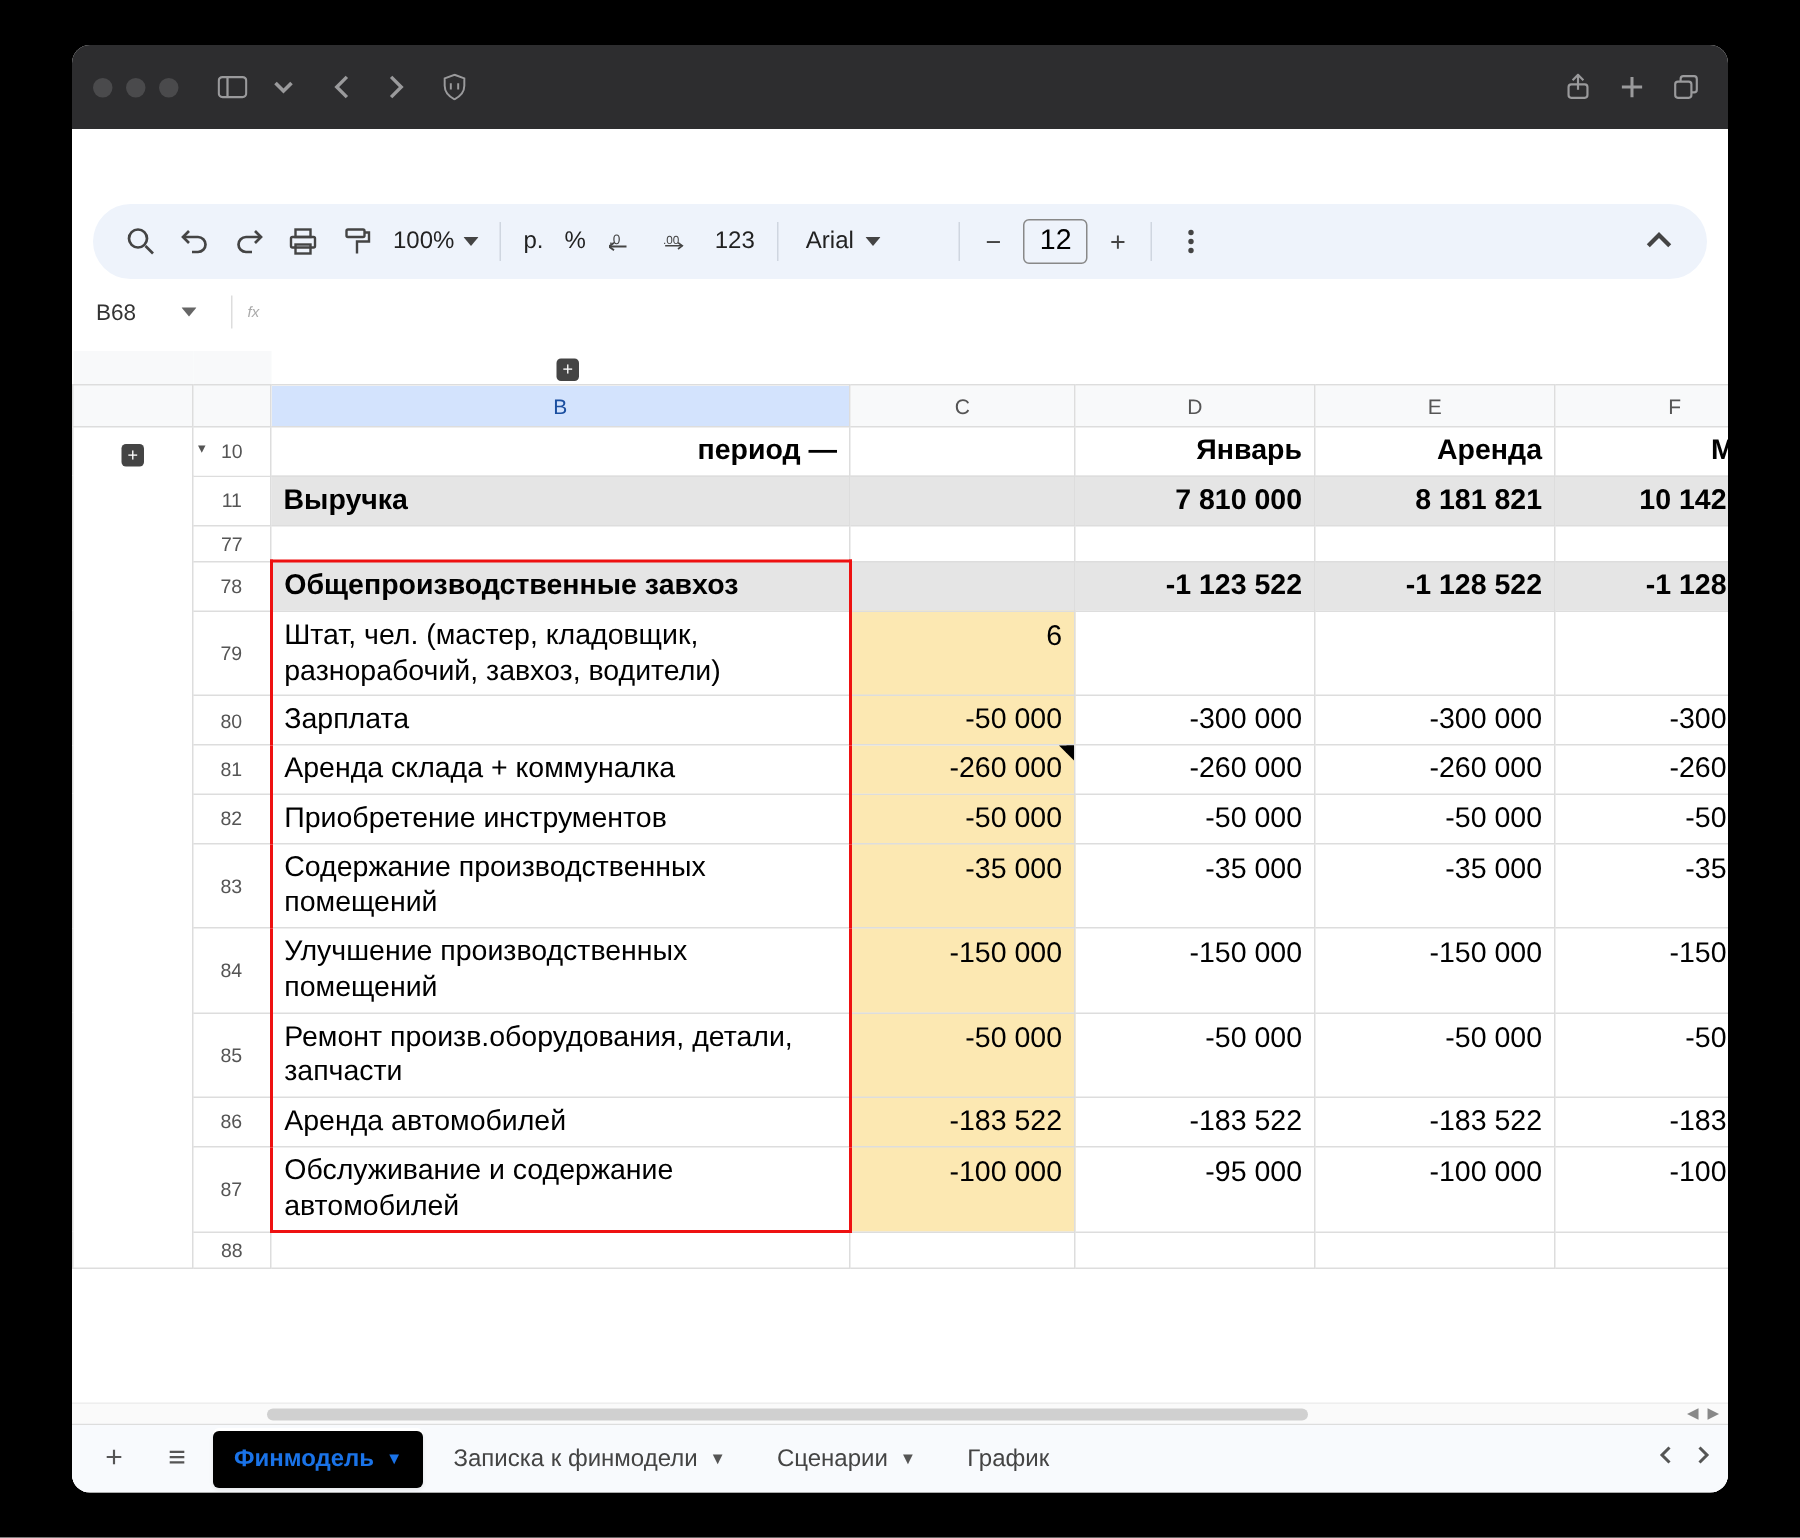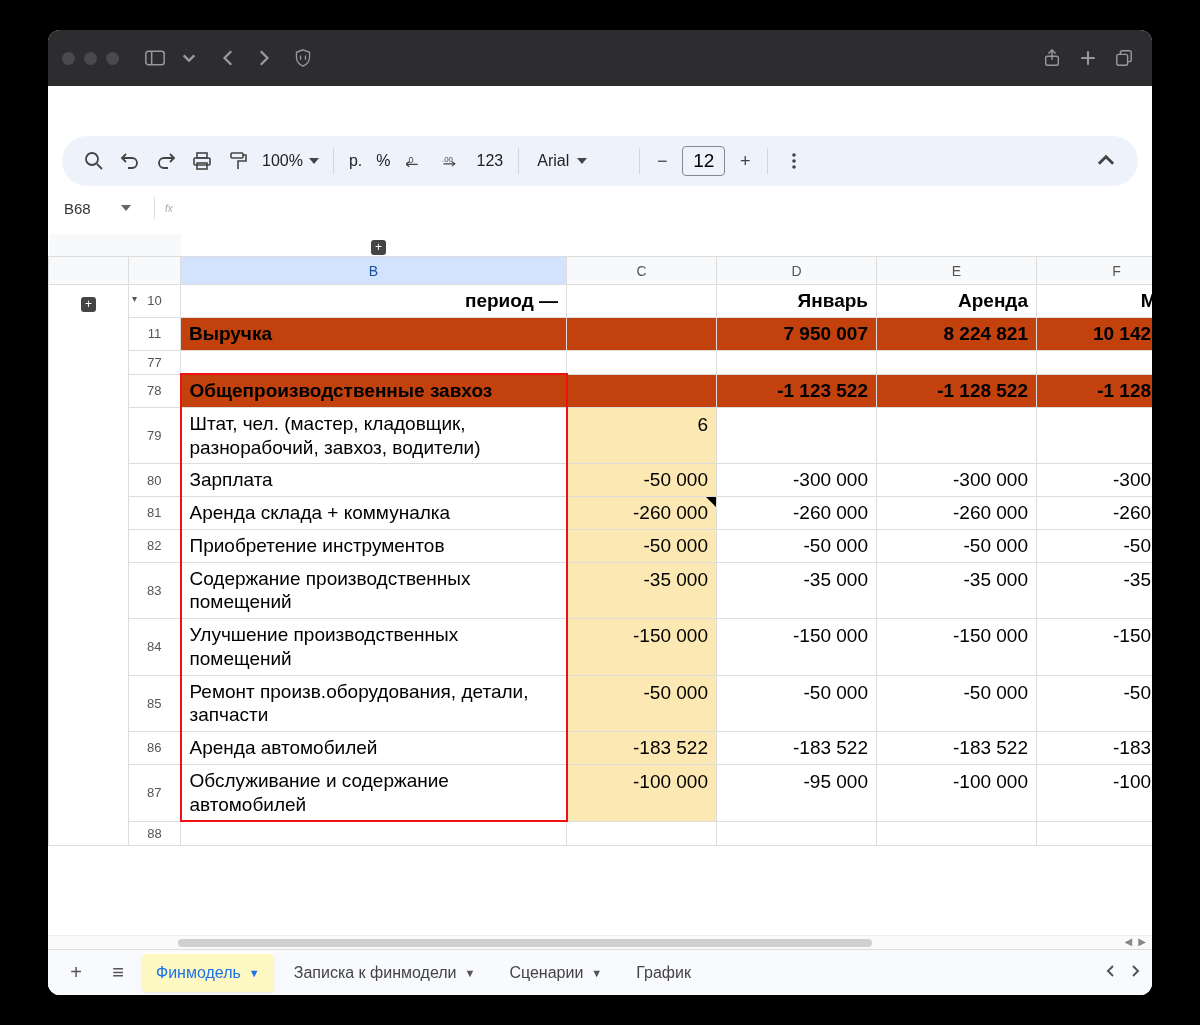--- a/index.html
+++ b/index.html
@@ -49,34 +49,34 @@
 .group-row td { height: 16px; padding: 0; }
 .group-btn { background: #444; color: #fff; width: 15px; height: 15px; border-radius: 3px; display: inline-flex; align-items: center; justify-content: center; font-size: 12px; line-height: 1; margin-left: 10px; }
 .plus-gutter { background: #fff; text-align: center; vertical-align: top; padding-top: 6px; }
 .plus-btn { background: #444; color: #fff; width: 15px; height: 15px; border-radius: 3px; display: inline-flex; align-items: center; justify-content: center; font-size: 12px; line-height: 1; }
 .rownum { background: #fff; text-align: center; font-size: 13px; color: #555; vertical-align: middle; }
 .rownum.collapse { position: relative; }
 .rownum.collapse::before { content: "▾"; position: absolute; left: 3px; font-size: 10px; color: #555; }
 .cell { padding: 4px 8px; vertical-align: middle; line-height: 1.25; }
 .cell.right { text-align: right; }
 .cell.bold { font-weight: 700; }
-.hdr-green { background: #c2410c; font-weight: 700; }
+.hdr-green { background: #e5e5e5; font-weight: 700; }
 .yellow { background: #fce8b2; }
 .redbox-top { border-top: 2.5px solid #e11 !important; }
 .redbox-bot { border-bottom: 2.5px solid #e11 !important; }
 .redbox-left { border-left: 2.5px solid #e11 !important; }
 .redbox-right { border-right: 2.5px solid #e11 !important; }
 .tri-note::after { content: ""; position: absolute; top: 0; right: 0; border: 5px solid transparent; border-top-color: #000; border-right-color: #000; }
 .scroll-strip { height: 14px; background: #fafafa; border-top: 1px solid #eee; position: relative; }
 .scroll-thumb { position: absolute; left: 130px; right: 280px; top: 3px; height: 8px; background: #d0d0d0; border-radius: 4px; }
 .scroll-nav { position: absolute; right: 6px; top: 0; font-size: 10px; color: #888; display: flex; gap: 6px; }
 .tabstrip { height: 46px; border-top: 1px solid #ddd; display: flex; align-items: center; padding: 0 10px; gap: 6px; background: #f8fafd; }
 .ts-btn { width: 36px; height: 36px; display: flex; align-items: center; justify-content: center; color: #555; cursor: pointer; font-size: 20px; }
 .tab { padding: 10px 14px; font-size: 16px; color: #444; display: flex; align-items: center; gap: 8px; cursor: pointer; border-radius: 4px; }
-.tab.active { color: #1a73e8; font-weight: 400; background: #fef9c3; box-shadow: 0 -2px 0 #fff, 0 1px 3px rgba(0,0,0,0.08); }
+.tab.active { color: #1a73e8; font-weight: 700; background: #000000; box-shadow: 0 -2px 0 #fff, 0 1px 3px rgba(0,0,0,0.08); }
 .tab .dd { font-size: 11px; color: inherit; }
 .tab.active .dd { color: #1a73e8; }
 .tab .dd.g { color: #555; }
 .ts-nav { margin-left: auto; display: flex; gap: 10px; color: #555; }
 .blank-row td { height: 24px; }
 .tall td { height: 52px; }
 .cell-rel { position: relative; }
 .vtop { vertical-align: top; padding-top: 5px; }
 </style>
 </head>
@@ -274,22 +274,22 @@
           <td class="cell right bold">период —</td>
           <td class="cell"></td>
           <td class="cell right bold">Январь</td>
           <td class="cell right bold">Аренда</td>
           <td class="cell right bold">Март</td>
         </tr>
         <tr>
           <td class="rownum">11</td>
           <td class="cell bold hdr-green">Выручка</td>
           <td class="cell hdr-green"></td>
-          <td class="cell right bold hdr-green">7 950 007</td>
-          <td class="cell right bold hdr-green">8 224 821</td>
+          <td class="cell right bold hdr-green">7 810 000</td>
+          <td class="cell right bold hdr-green">8 181 821</td>
           <td class="cell right bold hdr-green">10 142 821</td>
         </tr>
         <tr class="blank-row">
           <td class="rownum">77</td>
           <td class="cell"></td>
               <td class="cell"></td>
               <td class="cell"></td>
               <td class="cell"></td>
               <td class="cell"></td>
         </tr>

